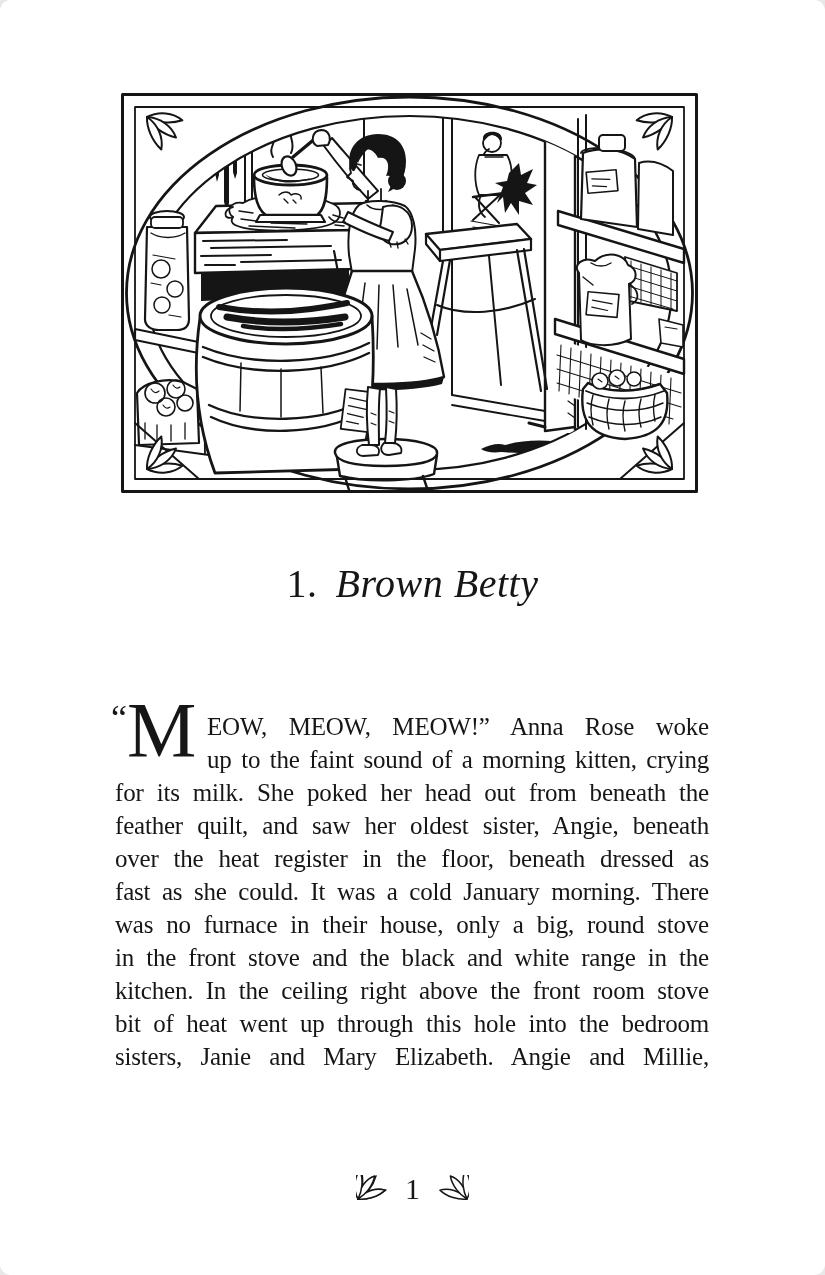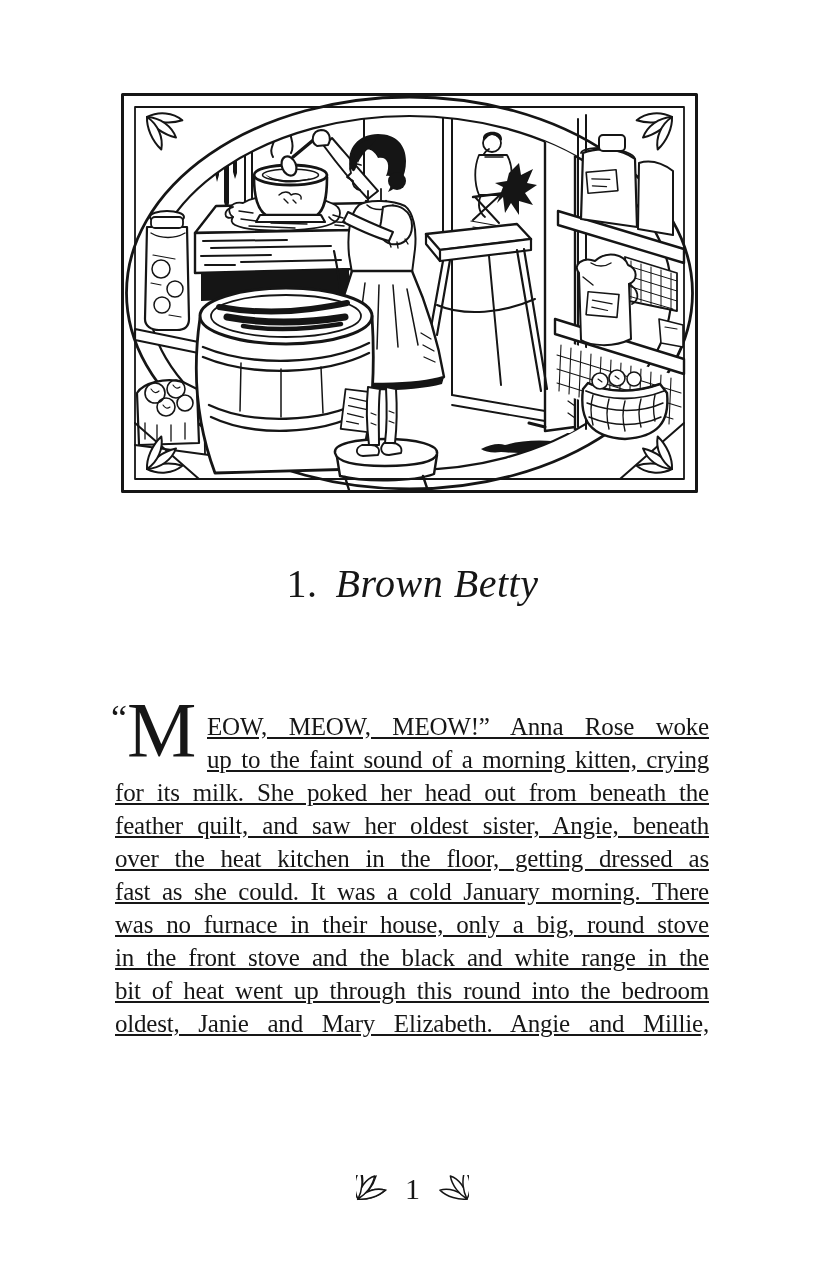--- a/index.html
+++ b/index.html
@@ -1,40 +1,41 @@
 <!DOCTYPE html>
 <html><head>
 <meta charset="utf-8">
 <style>
   html,body{margin:0;padding:0;background:#e8e8e8;}
   .page{
     position:relative; width:825px; height:1275px; background:#ffffff;
     font-family:"Liberation Serif", serif; color:#161616; overflow:hidden;
     margin:0 auto;
+    border-radius:11px;
   }
   
   .illus{ position:absolute; left:121px; top:93px; width:577px; height:400px; }
   .illus svg{ display:block; width:577px; height:400px; }
   
   .chapter-title{
     position:absolute; left:0; top:560px; width:825px;
     text-align:center; font-size:40px; line-height:48px; letter-spacing:.5px;
     white-space:nowrap;
   }
   .chapter-number{ font-style:normal; margin-right:18px; }
   .chapter-name{ font-style:italic; }
   
   .body-text{
     position:absolute; left:115px; top:710px; width:594px;
     font-size:25px; letter-spacing:-0.2px;
   }
   .ln{
     height:33px; line-height:33px;
     text-align:justify; text-align-last:justify; -moz-text-align-last:justify;
-    white-space:normal; overflow:visible;text-decoration:underline;
+    white-space:normal; overflow:visible;
   }
   .ln.indent{ padding-left:92px; }
   .dropcap-wrap{ position:absolute; left:-4px; top:-12px; width:96px; height:70px; }
   .dropcap-quote{
     position:absolute; left:0; top:2px; font-size:36px; line-height:36px;
   }
   .dropcap-m{
     position:absolute; left:16px; top:-7px; font-size:78px; line-height:78px;
     letter-spacing:-2px;
   }
@@ -281,26 +282,27 @@
 
   <div class="body-text">
     <div class="dropcap-wrap">
       <span class="dropcap-quote">“</span>
       <span class="dropcap-m">M</span>
     </div>
     <div class="ln indent">EOW, MEOW, MEOW!” Anna Rose woke</div>
     <div class="ln indent">up to the faint sound of a morning kitten, crying</div>
     <div class="ln">for its milk. She poked her head out from beneath the</div>
     <div class="ln">feather quilt, and saw her oldest sister, Angie, beneath</div>
-    <div class="ln">over the heat kitchen in the floor, getting dressed as</div>
+    <div class="ln">over the heat register in the floor, beneath dressed as</div>
     <div class="ln">fast as she could. It was a cold January morning. There</div>
     <div class="ln">was no furnace in their house, only a big, round stove</div>
     <div class="ln">in the front stove and the black and white range in the</div>
-    <div class="ln">bit of heat went up through this round into the bedroom</div>
-    <div class="ln">oldest, Janie and Mary Elizabeth. Angie and Millie,</div>
+    <div class="ln">kitchen. In the ceiling right above the front room stove</div>
+    <div class="ln">bit of heat went up through this hole into the bedroom</div>
+    <div class="ln">sisters, Janie and Mary Elizabeth. Angie and Millie,</div>
   </div>
 
   <div class="footer">
     <span class="leaf-orn">
       <svg width="32" height="28" viewBox="0 0 32 28" xmlns="http://www.w3.org/2000/svg">
         <g transform="translate(2,24)">
             <use href="#footLeaf" xmlns:xlink="http://www.w3.org/1999/xlink"></use>
           </g>
         <g transform="translate(2,24)" stroke="#151515" stroke-width="1.5" fill="#ffffff" stroke-linejoin="round">
           <path d="M0,0 C8,-7 20,-9 28,-5 C20,1 8,2 0,0 Z" transform="rotate(-8)"></path>

